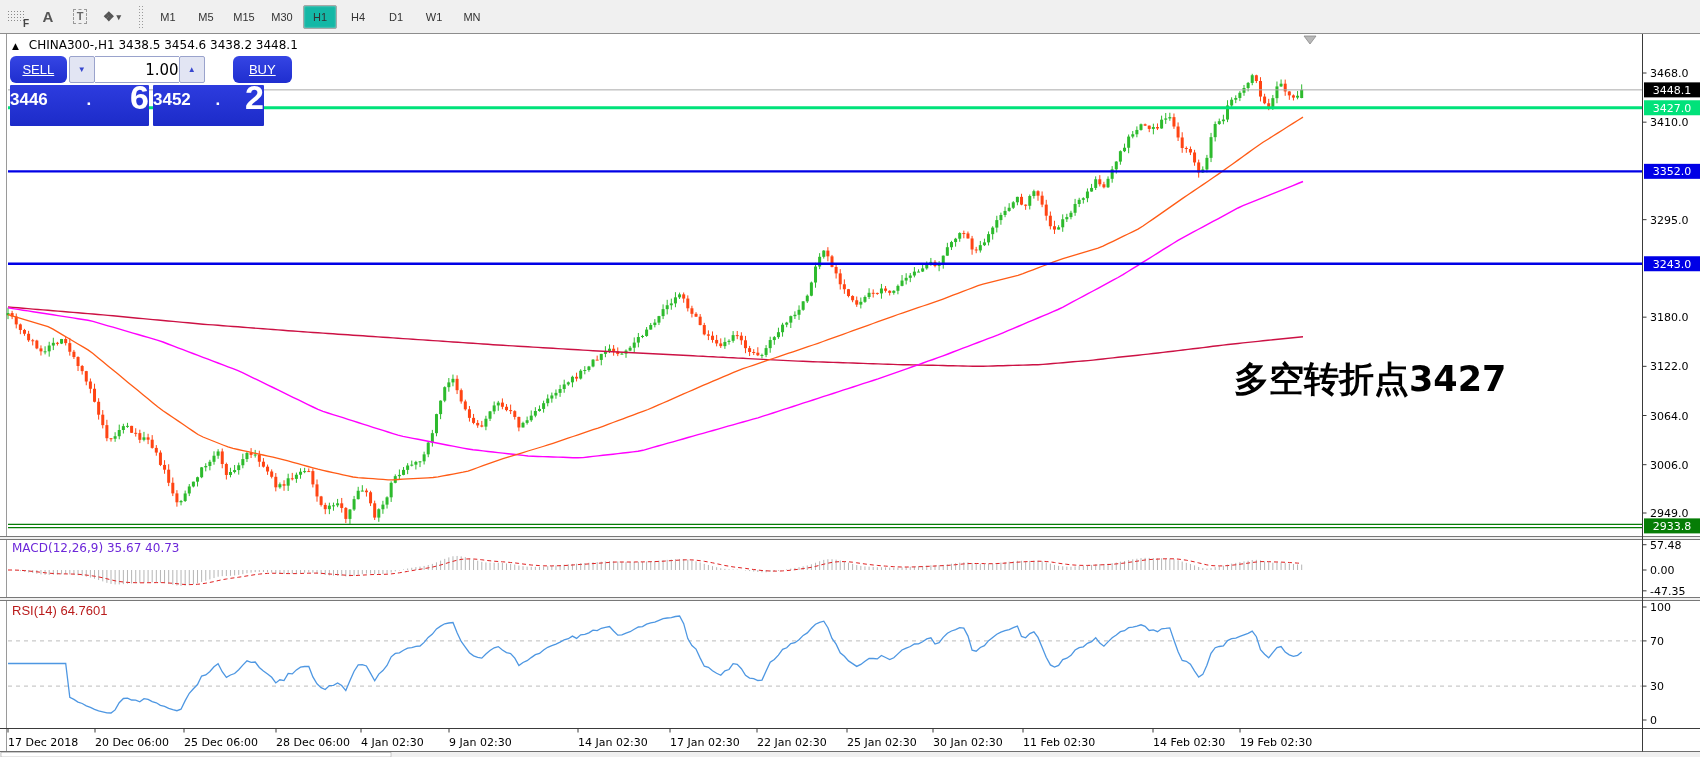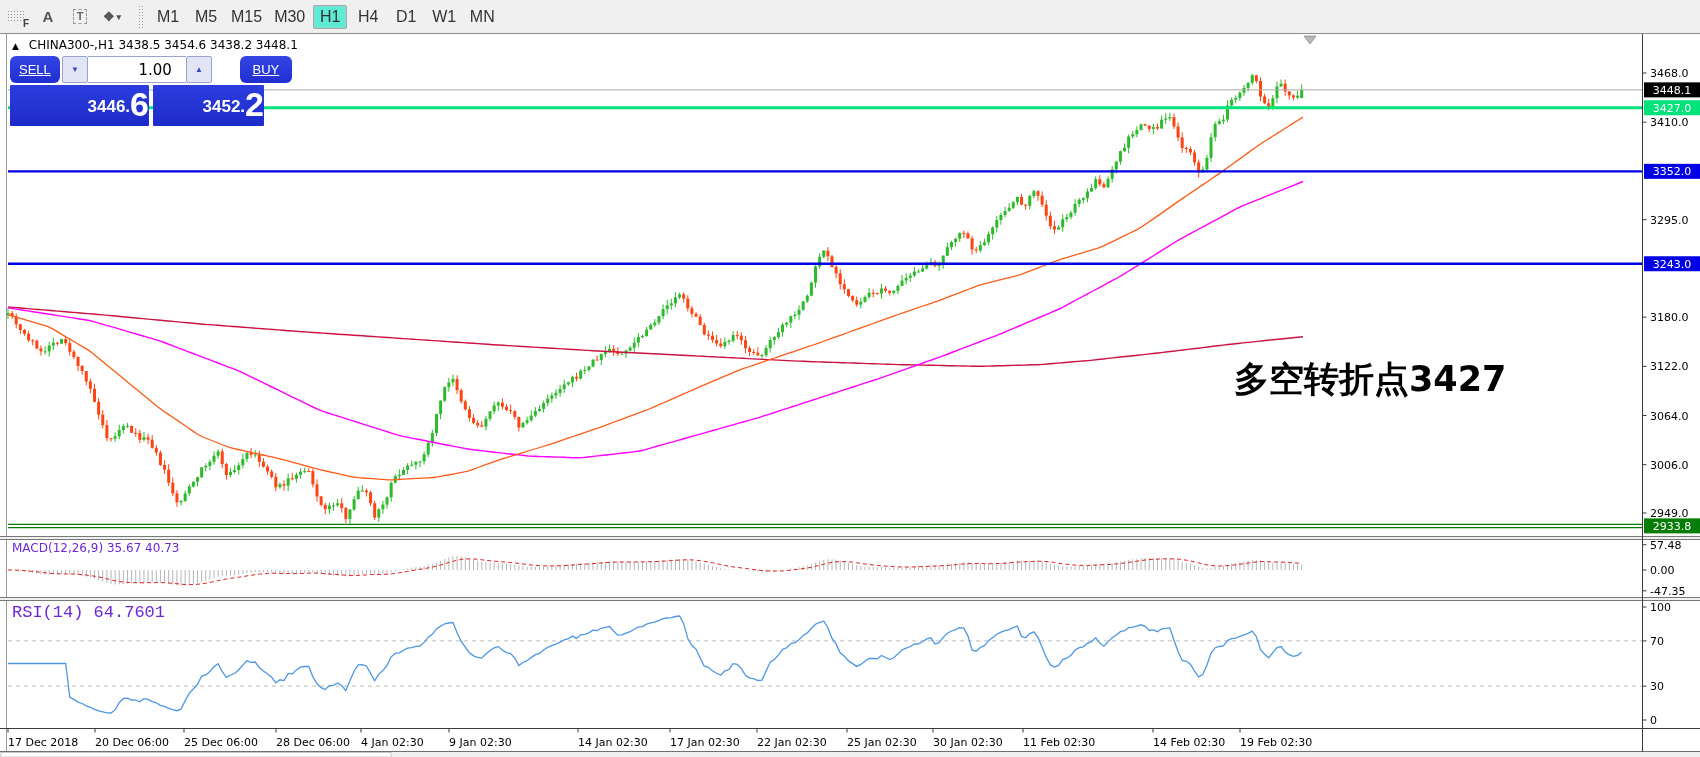--- a/index.html
+++ b/index.html
@@ -12,49 +12,49 @@
             margin:0 3px;color:#555;font-size:15px;font-weight:bold;border:1px solid transparent;border-radius:2px}
   .gridf{width:18px;height:13px;position:relative;
          background:radial-gradient(#8a8a8a 30%,transparent 32%) 0 0/3px 3px repeat}
   .gridf b{position:absolute;right:-4px;bottom:-6px;font-size:10px;color:#444;font-weight:bold}
   .tbox{font-size:11px;font-weight:bold;color:#666;border:1px dashed #999;padding:0 3px;line-height:13px}
   .diamond-ic{font-size:13px;color:#555}
   .caret{font-size:9px;color:#555;margin-left:2px}
   .tb-sep{width:5px;height:24px;margin:0 6px 0 10px;
           background:radial-gradient(#9a9a9a 35%,transparent 40%) 0 0/3px 3px repeat}
   .tf{height:22px;min-width:26px;padding:0 3px;display:flex;align-items:center;justify-content:center;
-      font-size:16px;color:#333;border:1px solid transparent;border-radius:2px;margin:0 2px}
-  .tf.active{background:#5eead4;border-color:#a8a8a8;box-shadow:inset 0 0 2px #ccc}
+      font-size:11px;color:#333;border:1px solid transparent;border-radius:2px;margin:0 2px}
+  .tf.active{background:#14b8a6;border-color:#a8a8a8;box-shadow:inset 0 0 2px #ccc}
   
   #chart-header{position:absolute;left:12px;top:38px;z-index:5;font-size:12px;color:#000;
                 font-family:"DejaVu Sans",sans-serif}
   #chart-header .tri{font-size:9px;margin-right:6px;color:#000}
   #chart-header .ohlc{}
   #macd-label{position:absolute;left:12px;top:541px;z-index:5;font-size:12px;color:#6d28d9;
               font-family:"DejaVu Sans",sans-serif}
-  #rsi-label{position:absolute;left:12px;top:603px;z-index:5;font-size:17px;color:#6d28d9;
-             font-family:Liberation Mono, monospace}
+  #rsi-label{position:absolute;left:12px;top:603px;z-index:5;font-size:13px;color:#b91c1c;
+             font-family:Liberation Sans, sans-serif}
   #annotation{position:absolute;left:1234px;top:356px;z-index:5;font-size:35px;font-weight:bold;
               color:#fe2414;white-space:nowrap;font-family:"DejaVu Sans",sans-serif}
   
   #trade{position:absolute;left:10px;top:56px;z-index:7;width:282px}
   #trade .row1{display:flex;height:27px;align-items:stretch}
   .btn-sell,.btn-buy{background:linear-gradient(#3545e4,#1f2ecf);color:#fff;font-size:13px;
       display:flex;align-items:center;justify-content:center;border:0;border-radius:6px;
       text-decoration:underline;font-family:"Liberation Sans",sans-serif}
   .btn-sell{width:61px}
   .btn-buy{width:64px;margin-left:28px}
   .spin{width:24px;background:#e2e5f3;border:1px solid #9aa3cc;display:flex;align-items:center;
         justify-content:center;font-size:8px;color:#3747cf;border-radius:2px}
   .vol-wrap{display:flex;margin:0 0 0 2px}
   #volume-input{width:84px;border:1px solid #9aa3cc;border-left:0;border-right:0;text-align:right;
-        font-size:15px;padding:0 14px 0 0;color:#000;outline:none;font-family:"DejaVu Sans",sans-serif}
+        font-size:15px;padding:0 0 0 0;color:#000;outline:none;font-family:"DejaVu Sans",sans-serif}
   #trade .row2{display:flex;margin-top:2px;height:41px}
   .quote-box{background:linear-gradient(#2d3cde,#1c2bc9);color:#fff;display:flex;align-items:flex-end;
-             justify-content:flex-end;padding-bottom:6px;border-radius:1px}
+             justify-content:space-between;padding-bottom:13px;border-radius:1px}
   .quote-box .main{font-size:17px;font-weight:bold;line-height:26px}
   .quote-box .big{font-size:34px;font-weight:bold;line-height:32px}
   #sell-quote{width:139px}
   #buy-quote{width:111px;margin-left:4px}
   svg text{font-family:"DejaVu Sans",sans-serif}
 </style>
 </head>
 <body>
 
 <div id="toolbar">

